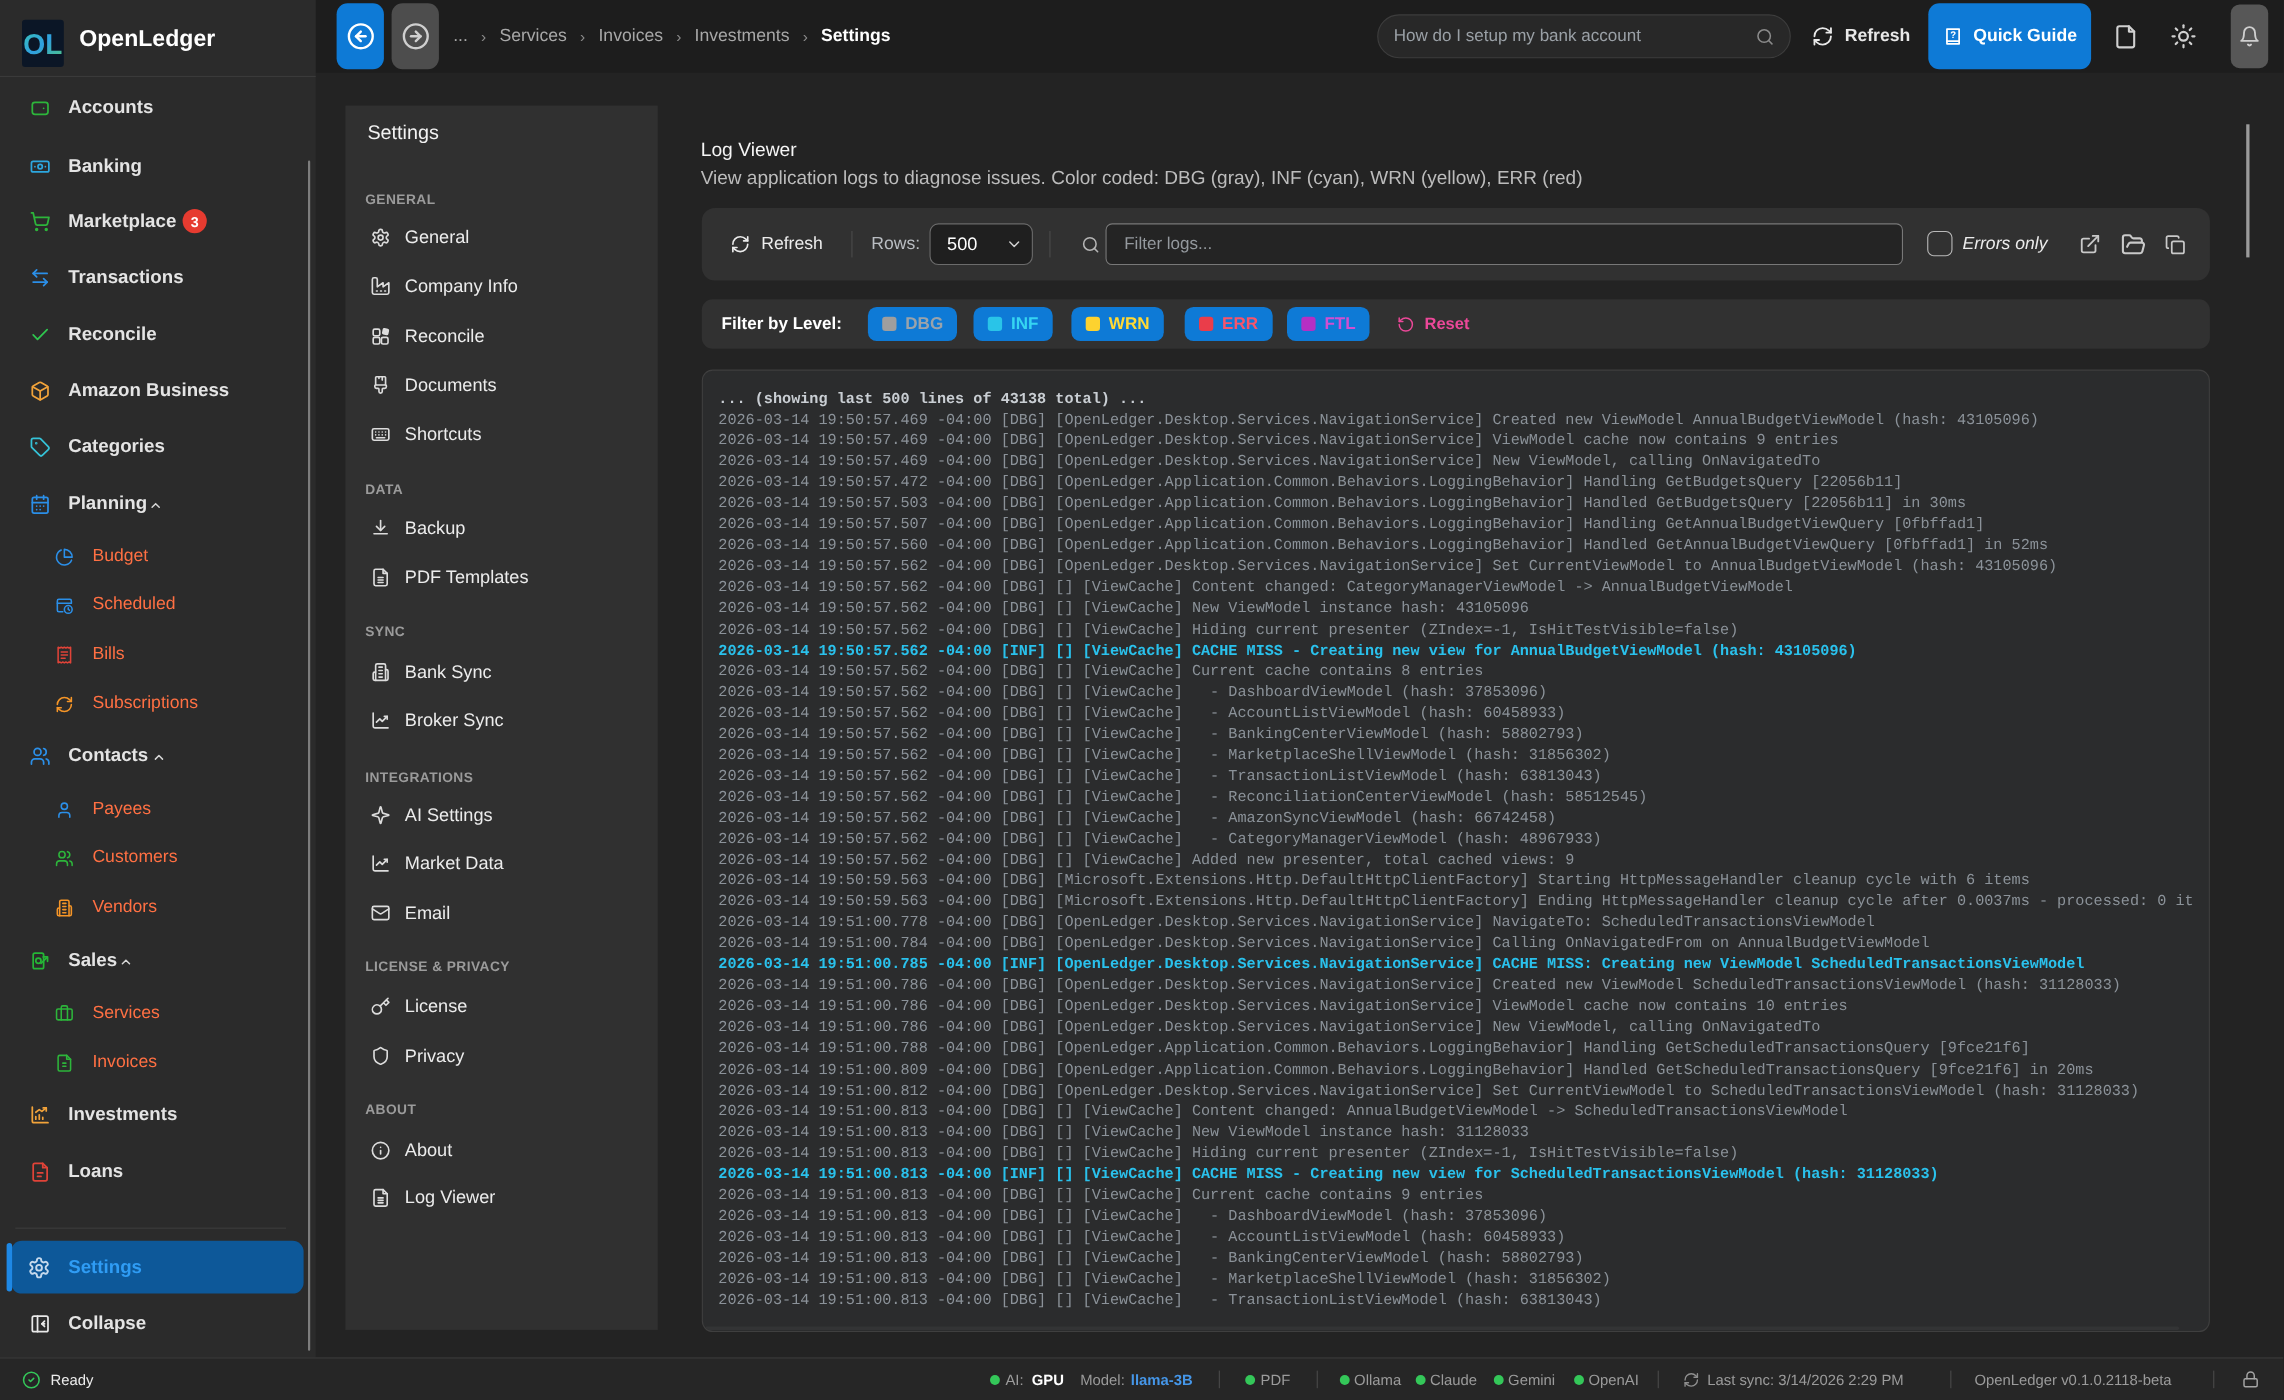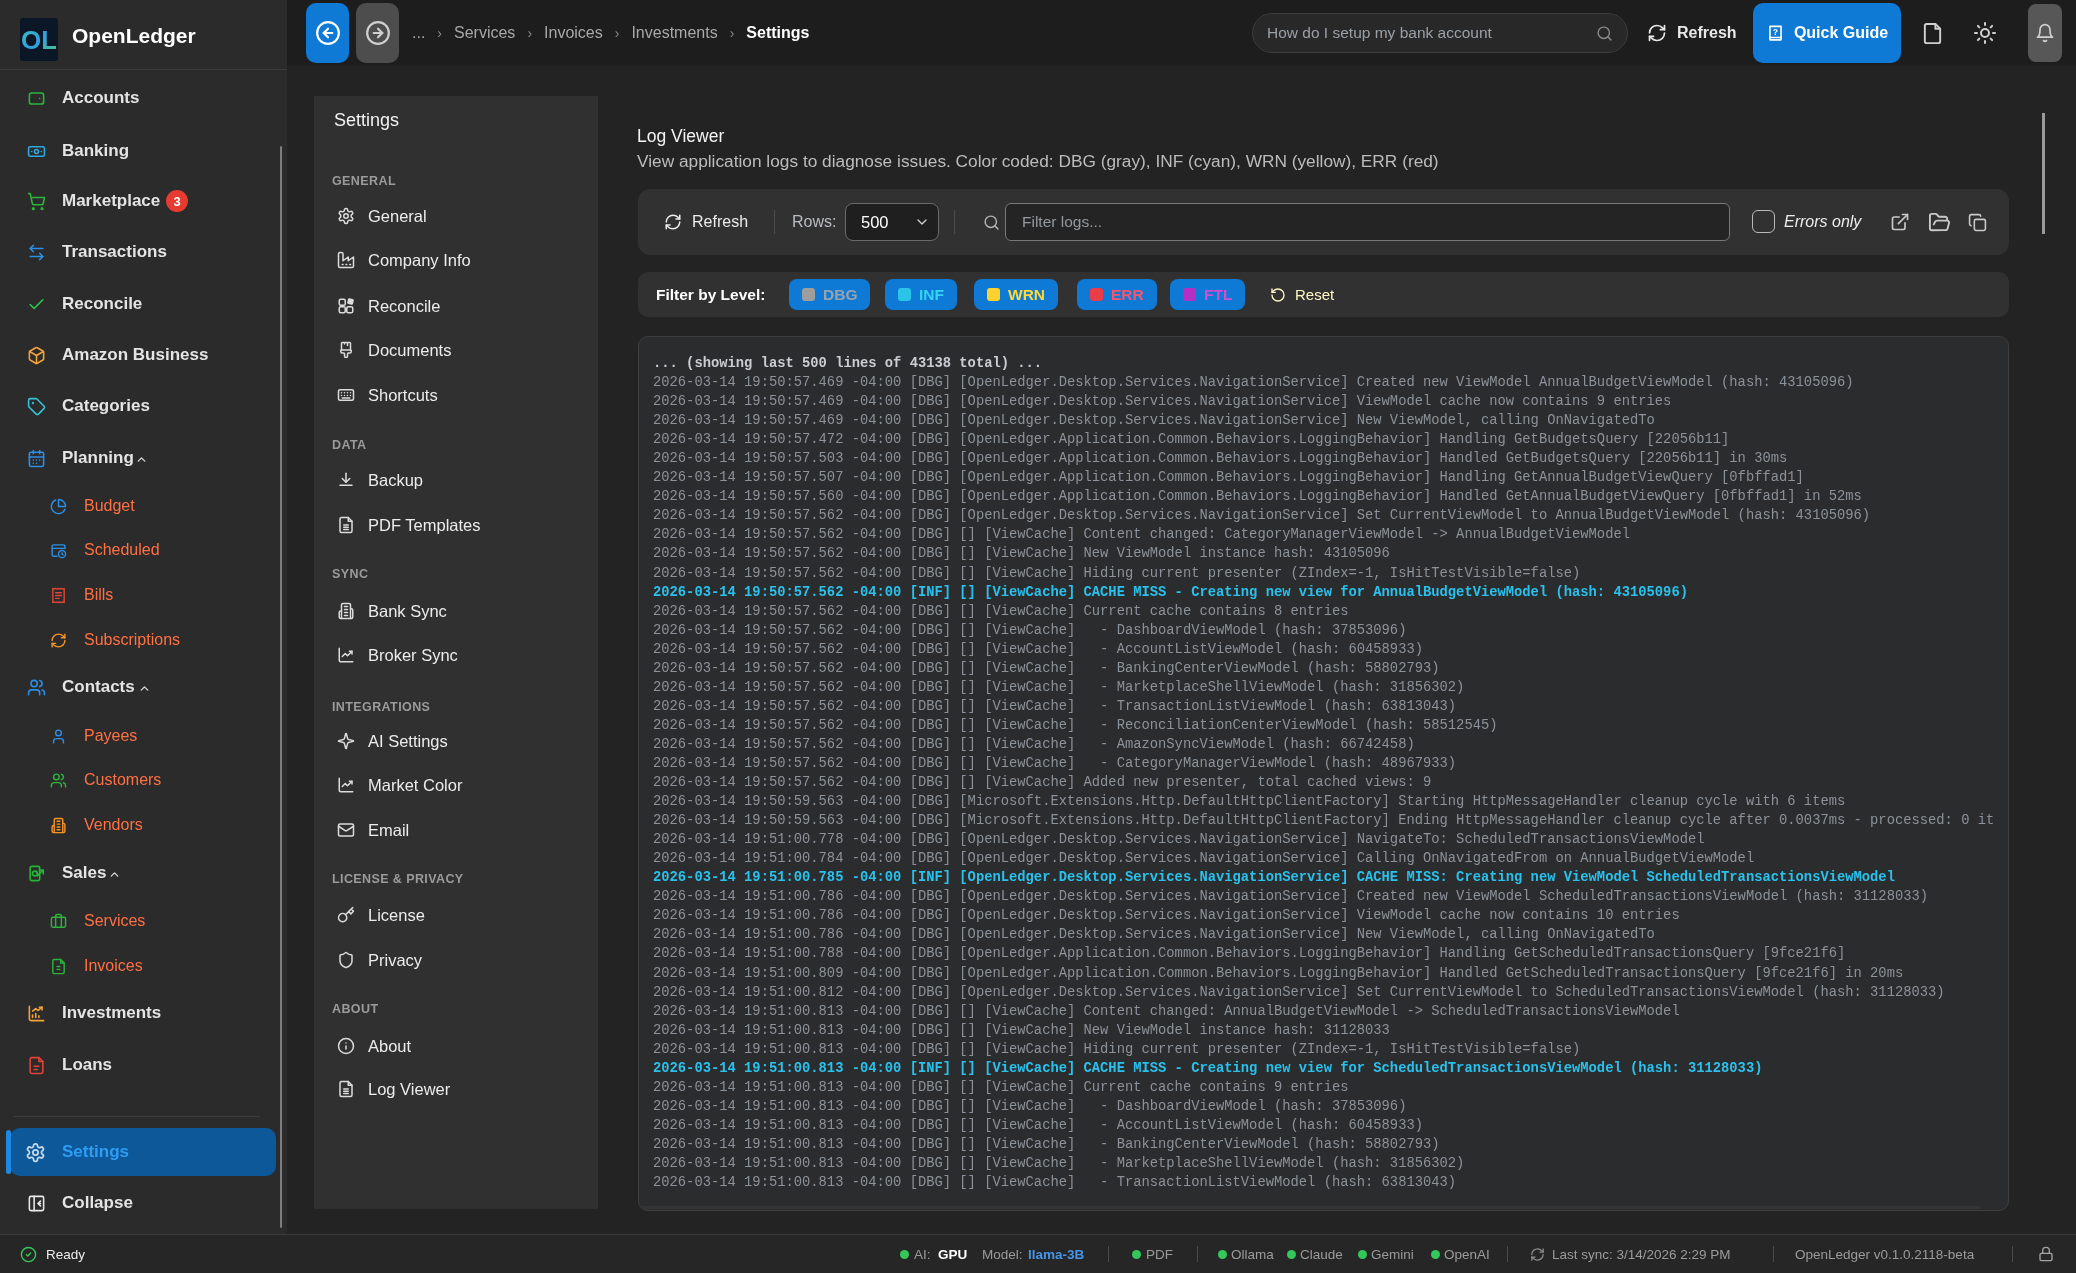--- a/index.html
+++ b/index.html
@@ -453,21 +453,21 @@
           <path d="M9.937 15.5A2 2 0 0 0 8.5 14.063l-6.135-1.582a.5.5 0 0 1 0-.962L8.5 9.936A2 2 0 0 0 9.937 8.5l1.582-6.135a.5.5 0 0 1 .963 0L14.063 8.5A2 2 0 0 0 15.5 9.937l6.135 1.581a.5.5 0 0 1 0 .964L15.5 14.063a2 2 0 0 0-1.437 1.437l-1.582 6.135a.5.5 0 0 1-.963 0z"></path>
         </svg>
         <span class="stxt">AI Settings</span>
       </div>
     <div class="sitem" style="top:669px">
         <svg class="ic sic" viewBox="0 0 24 24">
           <path d="M3 3v16a2 2 0 0 0 2 2h16"></path>
           <path d="m7 14 4-4 3 3 6-6"></path>
           <path d="M16.5 7H20v3.5"></path>
         </svg>
-        <span class="stxt">Market Color</span>
+        <span class="stxt">Market Data</span>
       </div>
     <div class="sitem" style="top:714px">
         <svg class="ic sic" viewBox="0 0 24 24">
           <rect x="2" y="4" width="20" height="16" rx="2"></rect>
           <path d="m22 7-8.97 5.7a1.94 1.94 0 0 1-2.06 0L2 7"></path>
         </svg>
         <span class="stxt">Email</span>
       </div>
     <div class="shead" style="top:776px">LICENSE &amp; PRIVACY</div>
     <div class="sitem" style="top:799px">
@@ -549,21 +549,21 @@
         </svg>
       </div>
   </div>
   <div class="abs" id="filterbar">
     <div style="position:absolute; left:18px; top:0; height:45px; display:flex; align-items:center; color:#fff; font-size:15.5px; font-weight:700;">Filter by Level:</div>
     <div class="lvlbtn" style="left:151px; color:#9aa3ab;"><span class="sw" style="background:#9e9e9e"></span>DBG</div>
     <div class="lvlbtn" style="left:247px; color:#35d5f2;"><span class="sw" style="background:#29c4e8"></span>INF</div>
     <div class="lvlbtn" style="left:336px; color:#ffd934;"><span class="sw" style="background:#fdd22f"></span>WRN</div>
     <div class="lvlbtn" style="left:439px; color:#f8556a;"><span class="sw" style="background:#ea3d4a"></span>ERR</div>
     <div class="lvlbtn" style="left:532px; color:#d14fd1;"><span class="sw" style="background:#b62fc4"></span>FTL</div>
-    <div style="position:absolute; left:632px; top:0; height:45px; display:flex; align-items:center; gap:9px; color:#fef9c3; font-size:15px; font-weight:400;text-align:center;">
+    <div style="position:absolute; left:632px; top:0; height:45px; display:flex; align-items:center; gap:9px; color:#ec4899; font-size:15px; font-weight:700;text-align:center;">
         <svg class="ic" width="16" height="16" viewBox="0 0 24 24">
           <path d="M3 12a9 9 0 1 0 9-9 9.75 9.75 0 0 0-6.74 2.74L3 8"></path>
           <path d="M3 3v5h5"></path>
         </svg>
         <span>Reset</span>
       </div>
   </div>
   <div class="abs" id="logbox">
       <pre id="logpre"><span class="head">... (showing last 500 lines of 43138 total) ...</span>
 2026-03-14 19:50:57.469 -04:00 [DBG] [OpenLedger.Desktop.Services.NavigationService] Created new ViewModel AnnualBudgetViewModel (hash: 43105096)

